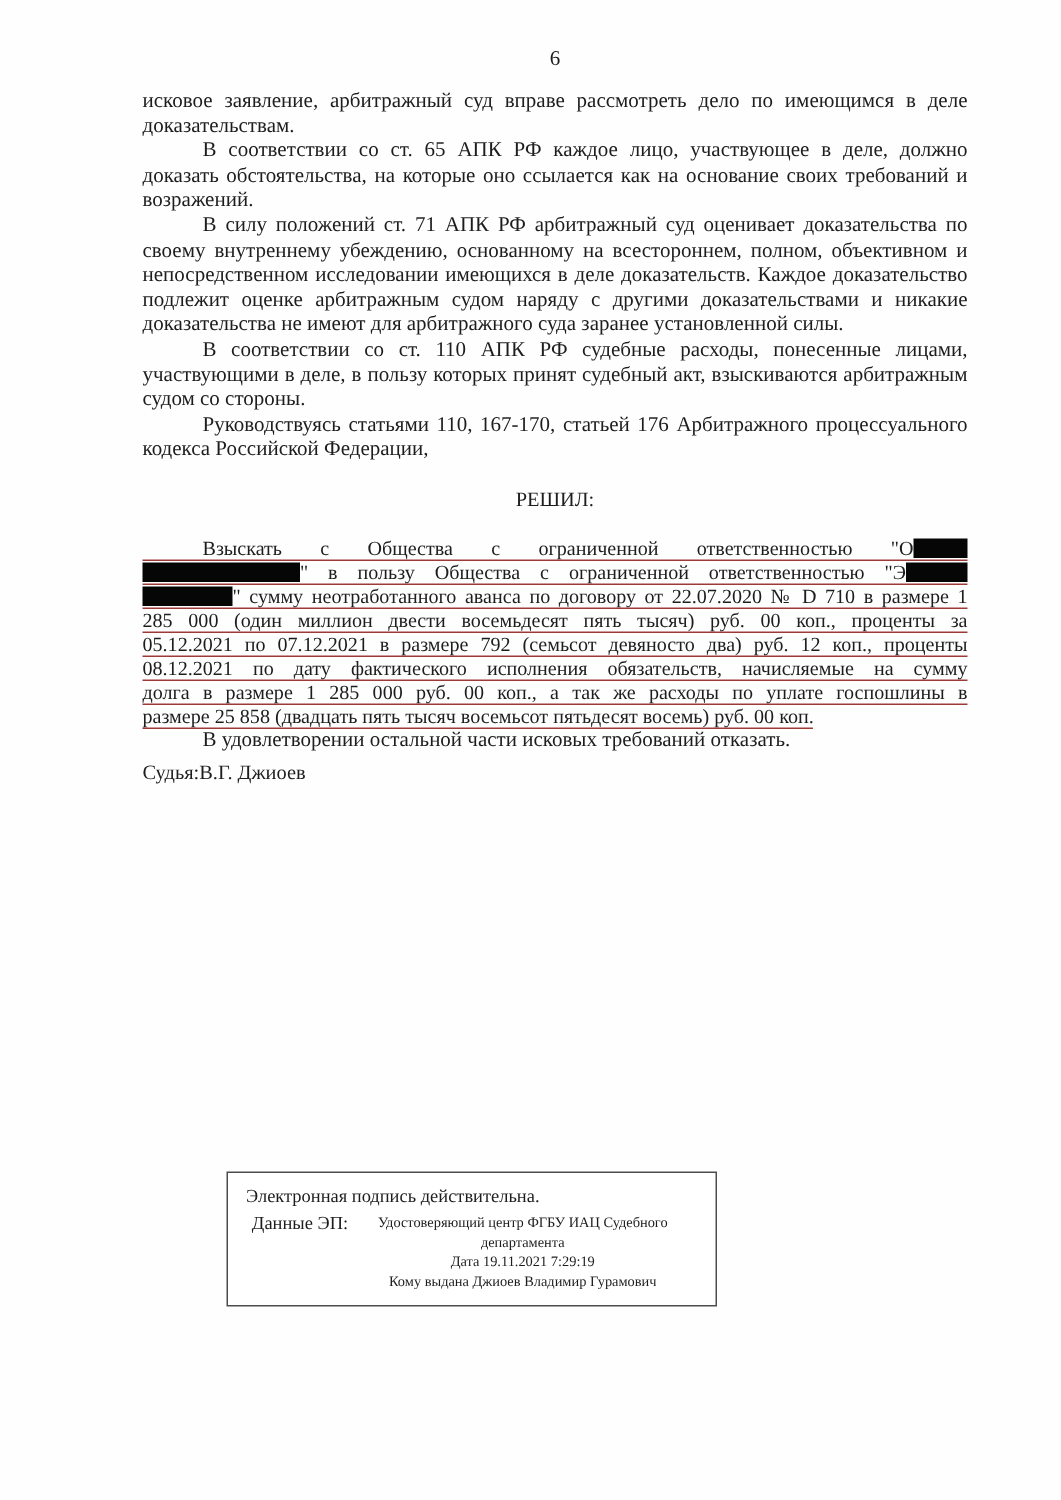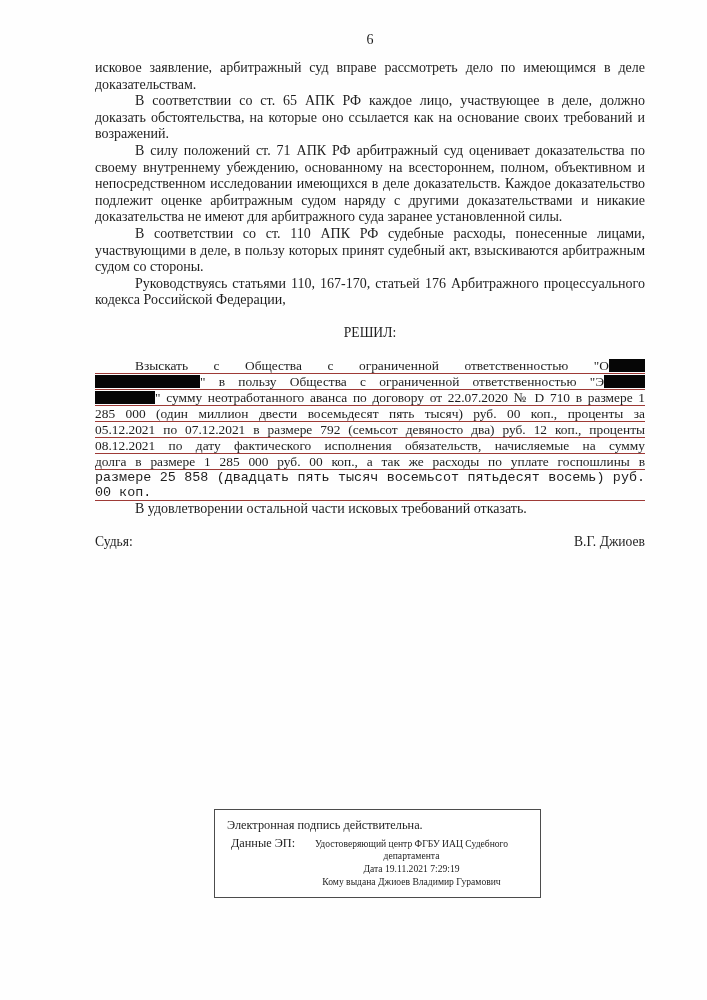--- a/index.html
+++ b/index.html
@@ -36,36 +36,35 @@
     border-bottom:1.8px solid var(--red,#9e3a36);
   }
   .op-line.op-indent{text-indent:40px;}
   .op-line.short{
     text-align-last:left;
     border-bottom:none;
   }
   .op-line.short .utext{
     display:inline-block;
     border-bottom:1.8px solid var(--red,#9e3a36);
-    font-family:Liberation Mono, monospace;
   }
   .redact{
     display:inline-block;
     background:var(--black,#060606);
     height:13px;
     vertical-align:-2px;
   }
   .judge-row{
-    display:flex;justify-content:space-between;
+    display:flex;
     font-size:13.6px;line-height:16.6px;
-    margin-top:16px;
+    margin-top:4px;
   }
   .stamp{
     margin-top:258px;
-    margin-left:119px;
+    margin-left:56px;
     width:327px;
     box-sizing:border-box;
     border:1px solid #4c4c4c;
     background:#ffffff;
     padding:8px 12px 8px 12px;
   }
   .stamp-line1{font-size:12.3px;line-height:15px;margin-bottom:3px;}
   .stamp-row{display:flex;text-align:center;}
   .stamp-label{font-size:12.3px;line-height:15px;width:72px;flex:none;}
   .stamp-details{font-size:9.6px;line-height:12.8px;width:225px;padding-top:2px;}

